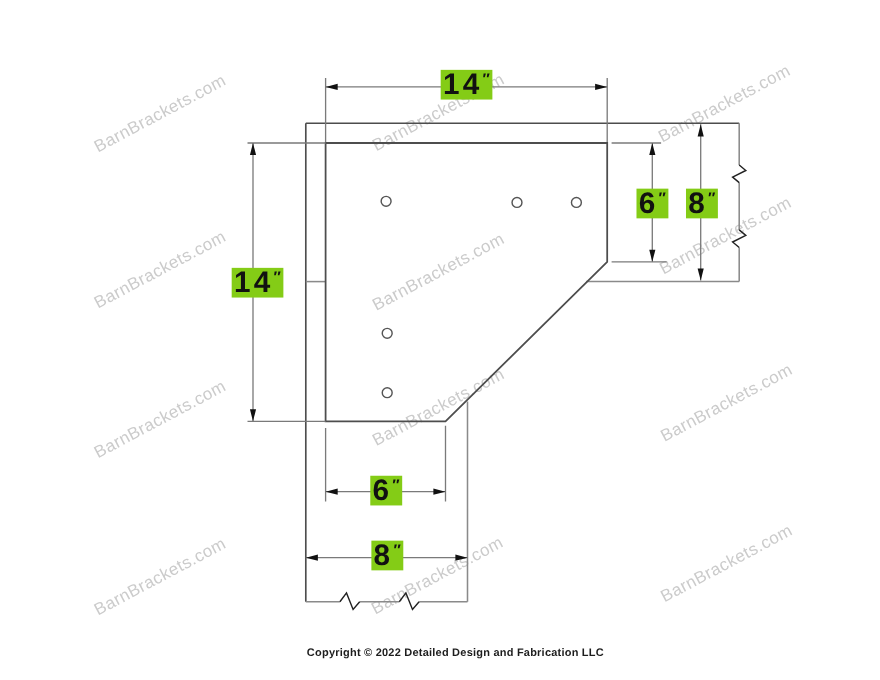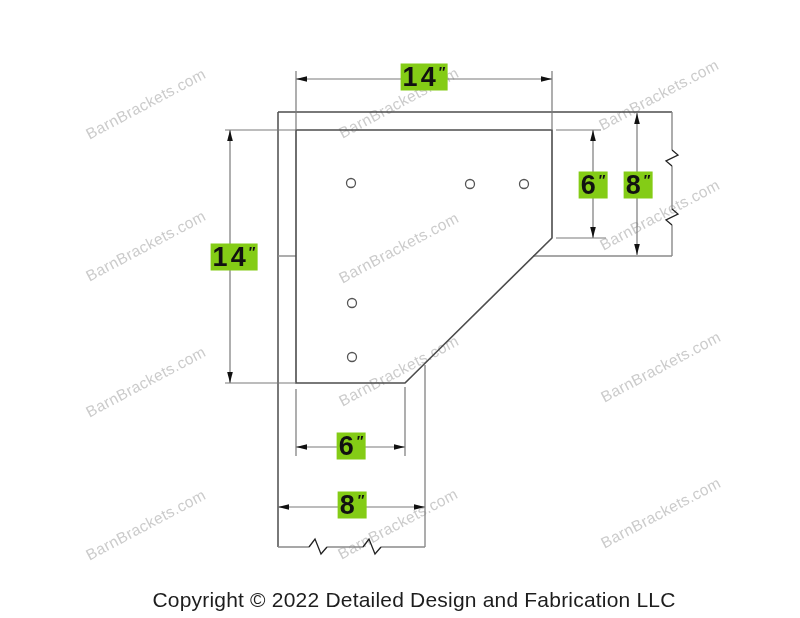--- a/index.html
+++ b/index.html
@@ -15,21 +15,21 @@
   svg.draw{position:absolute;left:0;top:0;z-index:2;}
   .dim-label{
     position:absolute;z-index:3;transform:translate(-50%,-50%);
     background:#84cc16;color:#111;font-size:27px;font-weight:700;line-height:1;
     padding:0 2px;white-space:nowrap;
   }
   .dim-label .val{letter-spacing:3px;}
   .dim-label .inch{font-size:14px;font-weight:700;position:relative;top:-9px;letter-spacing:0;}
   .copyright{
     position:absolute;z-index:3;top:588px;left:50%;transform:translateX(-50%);
-    margin-left:14px;color:#1d1d1d;font-size:21px;font-weight:400;letter-spacing:.2px;
+    margin-left:14px;color:#1d1d1d;font-size:10px;font-weight:700;letter-spacing:.2px;
     white-space:nowrap;
   }
 </style>
 </head>
 <body>
 
 <div id="canvas">
 
   <span class="wm" style="left:146px;top:104px">BarnBrackets.com</span>
   <span class="wm" style="left:399px;top:103px">BarnBrackets.com</span>

